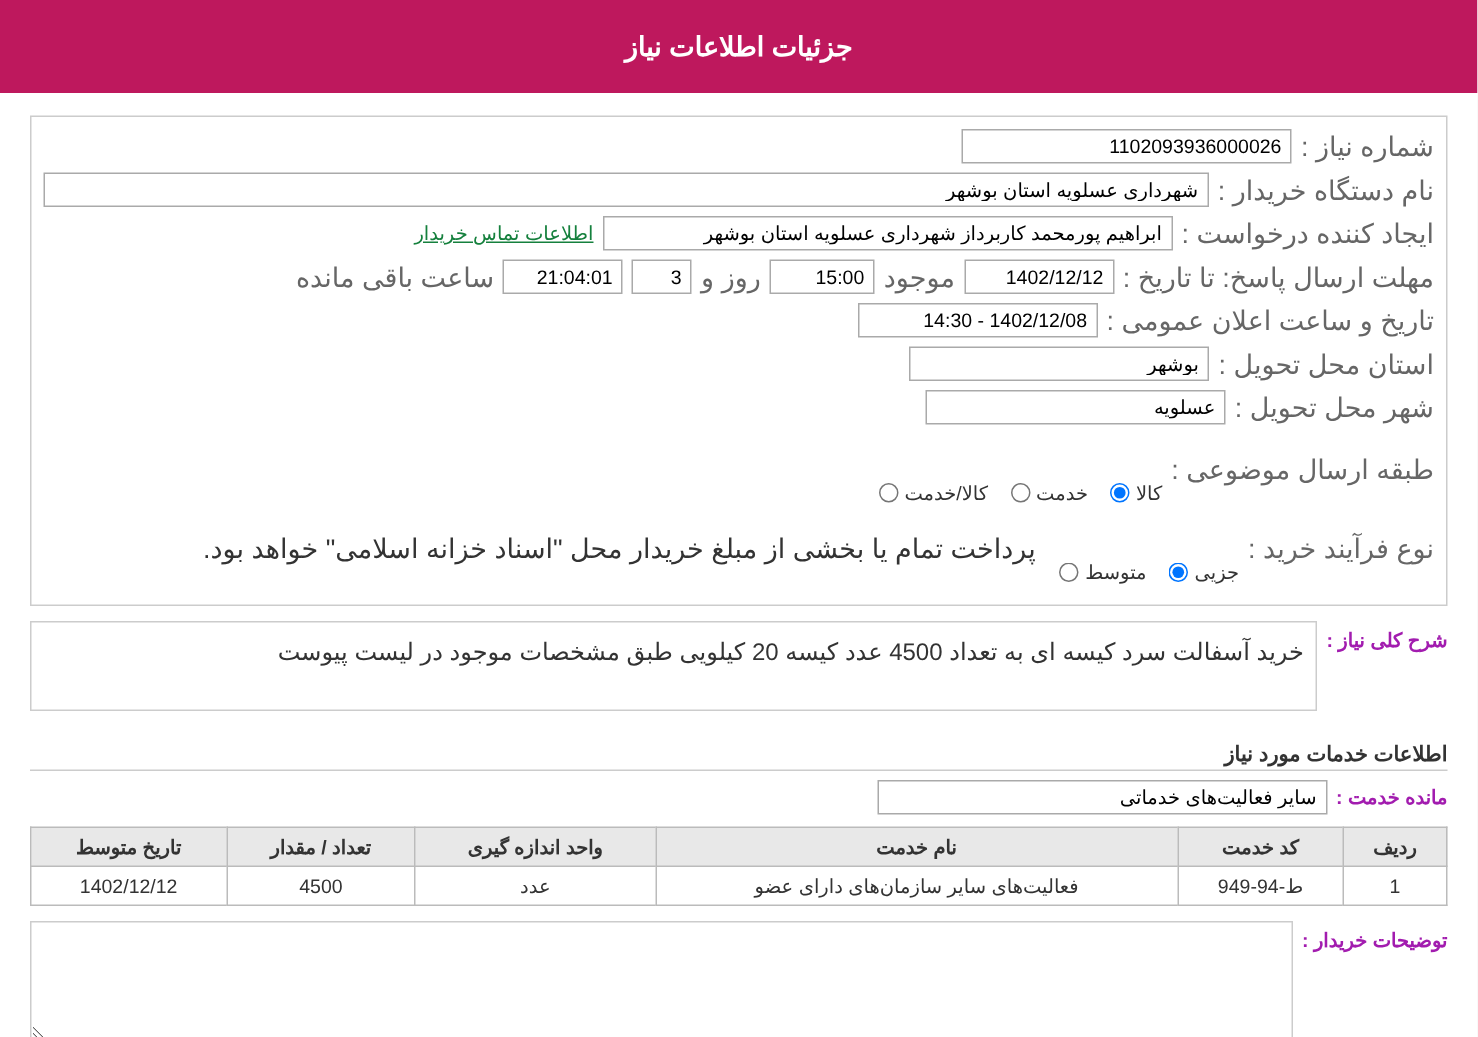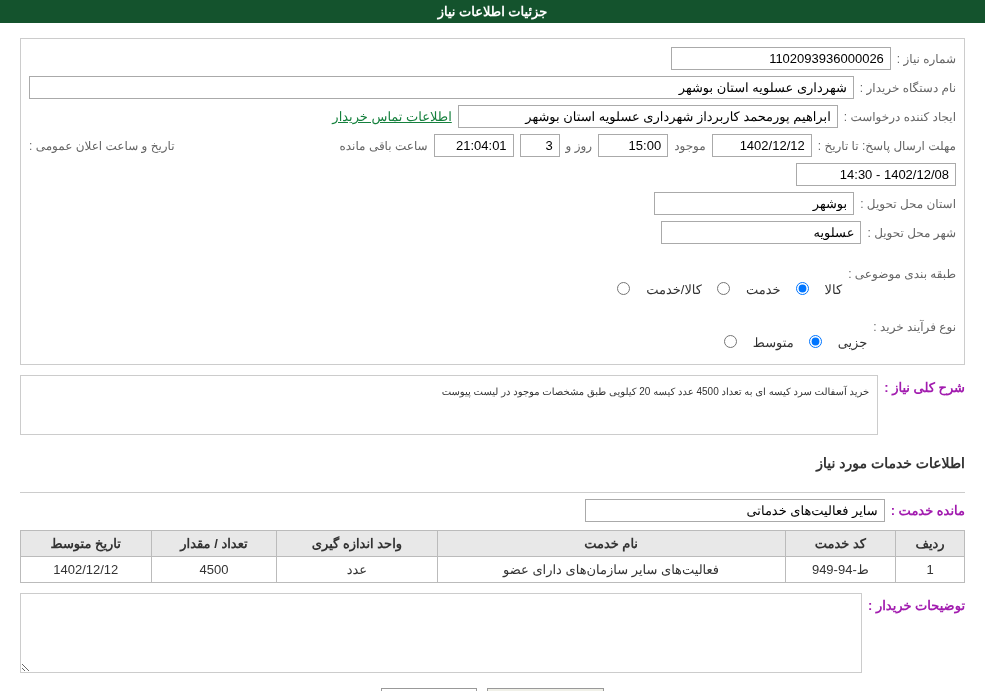--- a/index.html
+++ b/index.html
@@ -10,45 +10,45 @@
       direction: rtl;
       color: #333;
     }
     .page-wrapper {
       max-width: 985px;
       margin: 0 auto;
       background: #fff;
       min-height: 691px;
     }
     .header-bar {
-      background: #14532d;
+      background: #be185d;
       color: #fff;
       text-align: center;
-      padding: 4px;
-      font-size: 13px;
+      padding: 20px;
+      font-size: 18px;
       font-weight: bold;
     }
     .content {
       padding: 15px 20px;
     }
     .form-section {
       border: 1px solid #ccc;
       margin-bottom: 10px;
       padding: 8px;
     }
     .form-row {
       display: flex;
       align-items: center;
       margin-bottom: 6px;
       gap: 6px;
     }
     .label {
       color: #666;
       white-space: nowrap;
-      font-size: 12px;
+      font-size: 18px;
       min-width: fit-content;
     }
     .label-bold {
       font-weight: bold;
       color: #a21caf;
       white-space: nowrap;
     }
     .input-box {
       border: 1px solid #aaa;
       background: #fff;
@@ -67,39 +67,39 @@
       white-space: nowrap;
     }
     .radio-group {
       display: flex;
       gap: 15px;
       align-items: center;
       direction: rtl;
     }
     .radio-item {
       display: flex;
-      align-items: flex-start;
-      gap: 16px;
+      align-items: center;
+      gap: 4px;
       margin-top: 32px;
     }
     .section-title {
       font-size: 14px;
       font-weight: bold;
       color: #333;
       margin: 10px 0 6px 0;
-      padding-bottom: 21px;
+      padding-bottom: 3px;
       border-bottom: 1px solid #ccc;
     }
     .description-box {
       border: 1px solid #ccc;
       padding: 8px;
       margin-bottom: 10px;
       direction: rtl;
       min-height: 60px;
-      font-size: 10px;
+      font-size: 16px;
       line-height: 1.6;
     }
     .table-section {
       margin-bottom: 10px;
     }
     table {
       width: 100%;
       border-collapse: collapse;
       font-size: 13px;
       direction: rtl;
@@ -199,21 +199,21 @@
         <span class="label">استان محل تحویل :</span>
         <input class="input-box" style="width: 200px;" type="text" readonly="" value="بوشهر">
       </div>
 
       <div class="form-row" style="direction:rtl;">
         <span class="label">شهر محل تحویل :</span>
         <input class="input-box" style="width: 200px;" type="text" readonly="" value="عسلویه">
       </div>
 
       <div class="form-row" style="direction:rtl;">
-        <span class="label">طبقه بندی موضوعی :</span>
+        <span class="label">طبقه ارسال موضوعی :</span>
         <div class="radio-group">
           <div class="radio-item">
             <span>کالا</span>
             <input type="radio" name="tabaqe" checked="" style="">
           </div>
           <div class="radio-item">
             <span>خدمت</span>
             <input type="radio" name="tabaqe" style="">
           </div>
           <div class="radio-item">
@@ -228,20 +228,21 @@
         <div class="radio-group">
           <div class="radio-item">
             <span>جزیی</span>
             <input type="radio" name="farayand" checked="" style="">
           </div>
           <div class="radio-item">
             <span>متوسط</span>
             <input type="radio" name="farayand" style="">
           </div>
         </div>
+        <span class="label" style="color:#333; margin-right:10px;">پرداخت تمام یا بخشی از مبلغ خریدار محل "اسناد خزانه اسلامی" خواهد بود.</span>
       </div>
 
     </div>
 
     <div style="display:flex; align-items:flex-start; gap:6px; direction:rtl; margin-bottom:8px;">
       <span class="label-bold" style="white-space:nowrap; padding-top:5px;">شرح کلی نیاز :</span>
       <div class="description-box" style="flex:1;">
         <span>خرید آسفالت سرد کیسه ای به تعداد 4500 عدد کیسه 20 کیلویی طبق مشخصات موجود در لیست پیوست</span>
       </div>
     </div>

